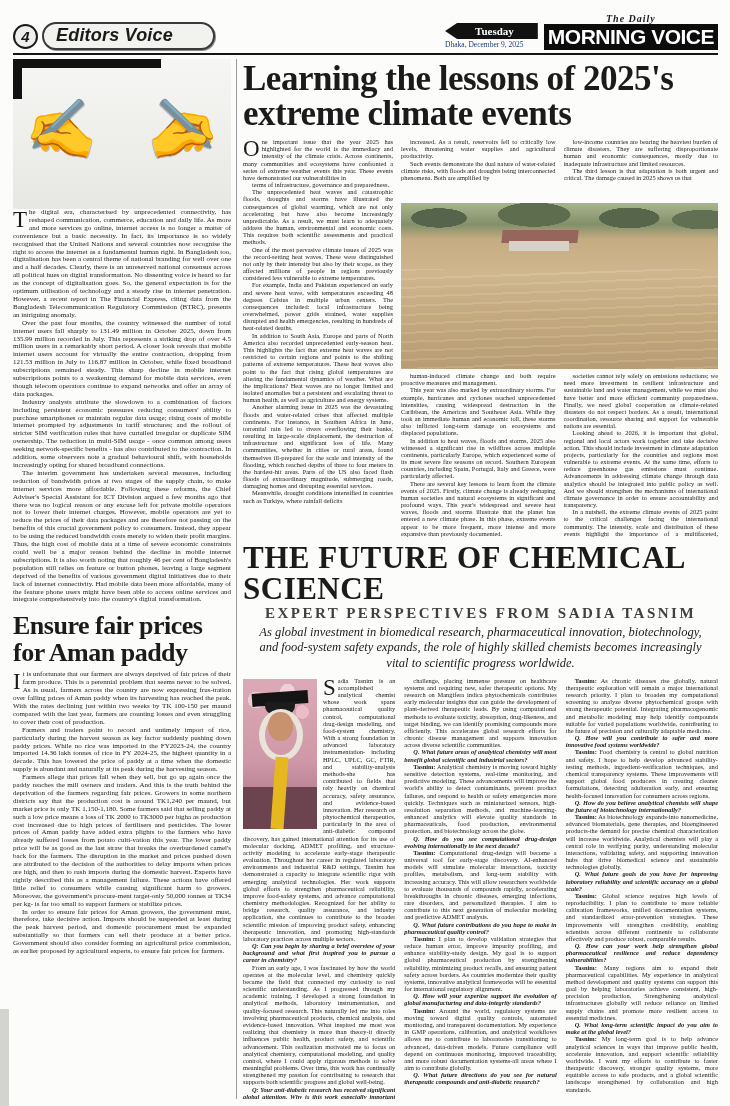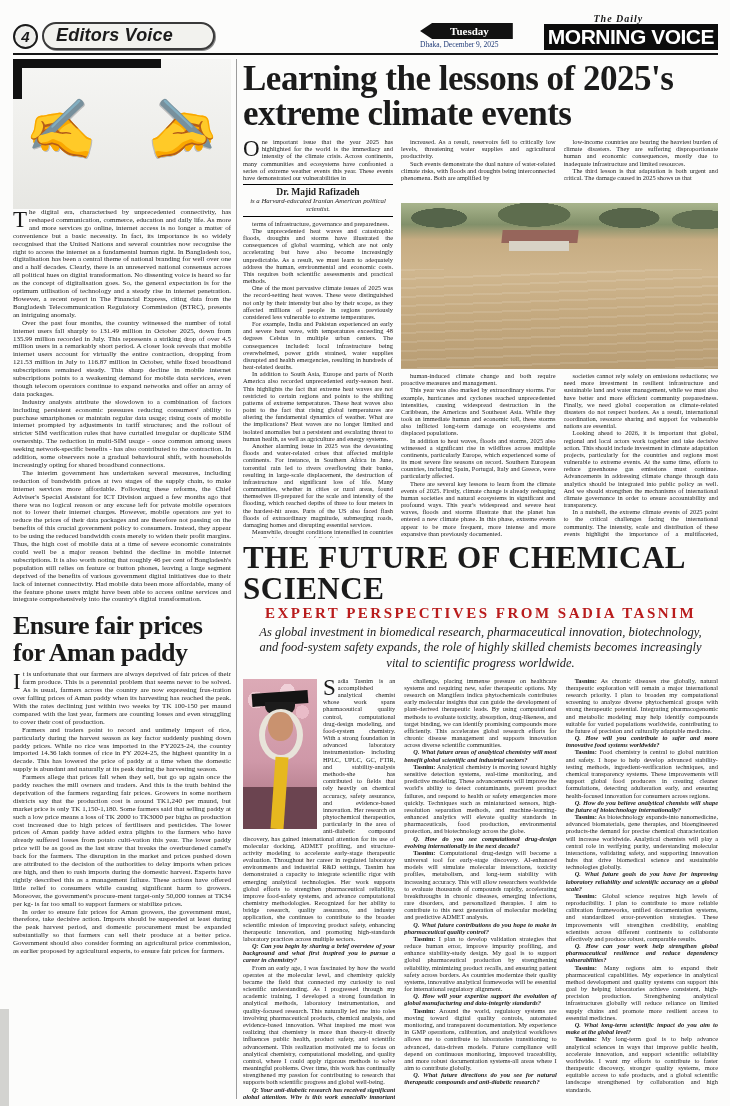--- a/index.html
+++ b/index.html
@@ -28,21 +28,21 @@
   .date-block { text-align:left; padding-bottom:1px; }
   .day-band {
     background:#121212; color:#fff; font-weight:bold; font-size:11px;
     padding:2px 24px 2px 30px; clip-path:polygon(12px 0,100% 0,100% 100%,12px 100%,0 50%);
   }
   .dateline { font-size:7.5px; color:#1f3a77; margin-top:1px; font-weight:normal; }
   .masthead { text-align:center; line-height:1; }
   .masthead-top { font-size:10px; font-weight:bold; font-style:italic; letter-spacing:1px; }
   .masthead-main {
     font-family:"Liberation Sans", sans-serif; font-weight:bold; font-size:21px;
-    background:#0c0c0c; color:#fff; padding:2px 4px 3px; letter-spacing:-0.5px;margin-left:25px;
+    background:#0c0c0c; color:#fff; padding:2px 4px 3px; letter-spacing:-0.5px;
   }
   .hdr-rule { border-bottom:2.5px solid #151515; margin-top:3px; }
   
   .content { display:flex; margin-top:4px; height:1040px; overflow:hidden; }
   .left-col { width:218px; flex:none; overflow:hidden; }
   .v-rule { width:1px; background:#9c9c9c; flex:none; margin:0 6px 0 5px; }
   .main-col { flex:1; overflow:hidden; }
   
   .ed-illus { height:150px; background:linear-gradient(#f6f6f4,#e7e7e3); position:relative; overflow:hidden; }
   .frame-top { position:absolute; top:0; left:0; width:68%; height:9px; background:#111; }
@@ -75,21 +75,21 @@
       radial-gradient(ellipse 50px 17px at 72% 9%, #57654a 60%, transparent 61%),
       radial-gradient(ellipse 50px 16px at 95% 10%, #616f52 60%, transparent 61%),
       linear-gradient(180deg,#a8b48c 0%,#82906a 13%,#c6ac82 22%,#cfb68e 42%,#c4a97f 68%,#b89d74 100%);
   }
   .flood-roof { position:absolute; left:32%; top:16%; width:24%; height:8%; background:#96655b; transform:skewX(-6deg); }
   .flood-wall { position:absolute; left:34%; top:23%; width:19%; height:6%; background:#d8d2c6; }
   .flood-streaks { position:absolute; inset:40% 0 0 0; background:repeating-linear-gradient(178deg, rgba(255,255,255,0.12) 0 2px, transparent 2px 9px); }
   
   .chem { margin-top:4px; }
   .chem-head { font-size:31px; font-weight:bold; text-align:left; line-height:1; letter-spacing:0.5px; }
-  .chem-sub { font-size:15px; font-weight:bold; color:#b91c1c; text-align:center; letter-spacing:2.5px; margin-top:1px; }
+  .chem-sub { font-size:15px; font-weight:bold; color:#404040; text-align:center; letter-spacing:2.5px; margin-top:1px; }
   .chem-deck { font-style:italic; font-size:12.5px; text-align:center; line-height:1.22; margin:3px 14px 6px; }
   .chem-cols { display:flex; gap:9px; height:452px; overflow:hidden; }
   .chem-cols > div { flex:1; overflow:hidden; }
   .chem-cols .para { font-size:6.4px; line-height:1.12; }
   .portrait {
     float:left; width:74px; height:150px; margin:2px 6px 1px 0; position:relative; overflow:hidden;
     background:
       radial-gradient(circle 14px at 18% 14%, #eecad2 60%, transparent 61%),
       radial-gradient(circle 11px at 80% 22%, #e9bcc8 60%, transparent 61%),
       radial-gradient(circle 12px at 60% 8%, #f0d0d8 60%, transparent 61%),
@@ -155,24 +155,20 @@
 
     <main class="main-col">
 
       <article>
         <h1 class="climate-head">Learning the lessons of 2025's extreme climate events</h1>
         <div class="climate-body">
           <div class="cl-col1">
             <div>
                 <p class="para lead">One important issue that the year 2025 has highlighted for the world is the immediacy and intensity of the climate crisis. Across continents, many communities and ecosystems have confronted a series of extreme weather events this year. These events have demonstrated our vulnerabilities in</p>
               </div>
-            <div class="byline-box">
-              <div class="byline-name">Dr. Majid Rafizadeh</div>
-              <div class="byline-bio">is a Harvard-educated Iranian American political scientist.</div>
-            </div>
             <div>
                 <p class="para p">terms of infrastructure, governance and preparedness.</p>
                 <p class="para p">The unprecedented heat waves and catastrophic floods, droughts and storms have illustrated the consequences of global warming, which are not only accelerating but have also become increasingly unpredictable. As a result, we must learn to adequately address the human, environmental and economic costs. This requires both scientific assessments and practical methods.</p>
                 <p class="para p">One of the most pervasive climate issues of 2025 was the record-setting heat waves. These were distinguished not only by their intensity but also by their scope, as they affected millions of people in regions previously considered less vulnerable to extreme temperatures.</p>
                 <p class="para p">For example, India and Pakistan experienced an early and severe heat wave, with temperatures exceeding 48 degrees Celsius in multiple urban centers. The consequences included: local infrastructure being overwhelmed, power grids strained, water supplies disrupted and health emergencies, resulting in hundreds of heat-related deaths.</p>
                 <p class="para p">In addition to South Asia, Europe and parts of North America also recorded unprecedented early-season heat. This highlights the fact that extreme heat waves are not restricted to certain regions and points to the shifting patterns of extreme temperatures. These heat waves also point to the fact that rising global temperatures are altering the fundamental dynamics of weather. What are the implications? Heat waves are no longer limited and isolated anomalies but a persistent and escalating threat to human health, as well as agriculture and energy systems.</p>
                 <p class="para p">Another alarming issue in 2025 was the devastating floods and water-related crises that affected multiple continents. For instance, in Southern Africa in June, torrential rain led to rivers overflowing their banks, resulting in large-scale displacement, the destruction of infrastructure and significant loss of life. Many communities, whether in cities or rural areas, found themselves ill-prepared for the scale and intensity of the flooding, which reached depths of three to four meters in the hardest-hit areas. Parts of the US also faced flash floods of extraordinary magnitude, submerging roads, damaging homes and disrupting essential services.</p>
                 <p class="para p">Meanwhile, drought conditions intensified in countries such as Turkiye, where rainfall deficits</p>
               </div>
           </div>

